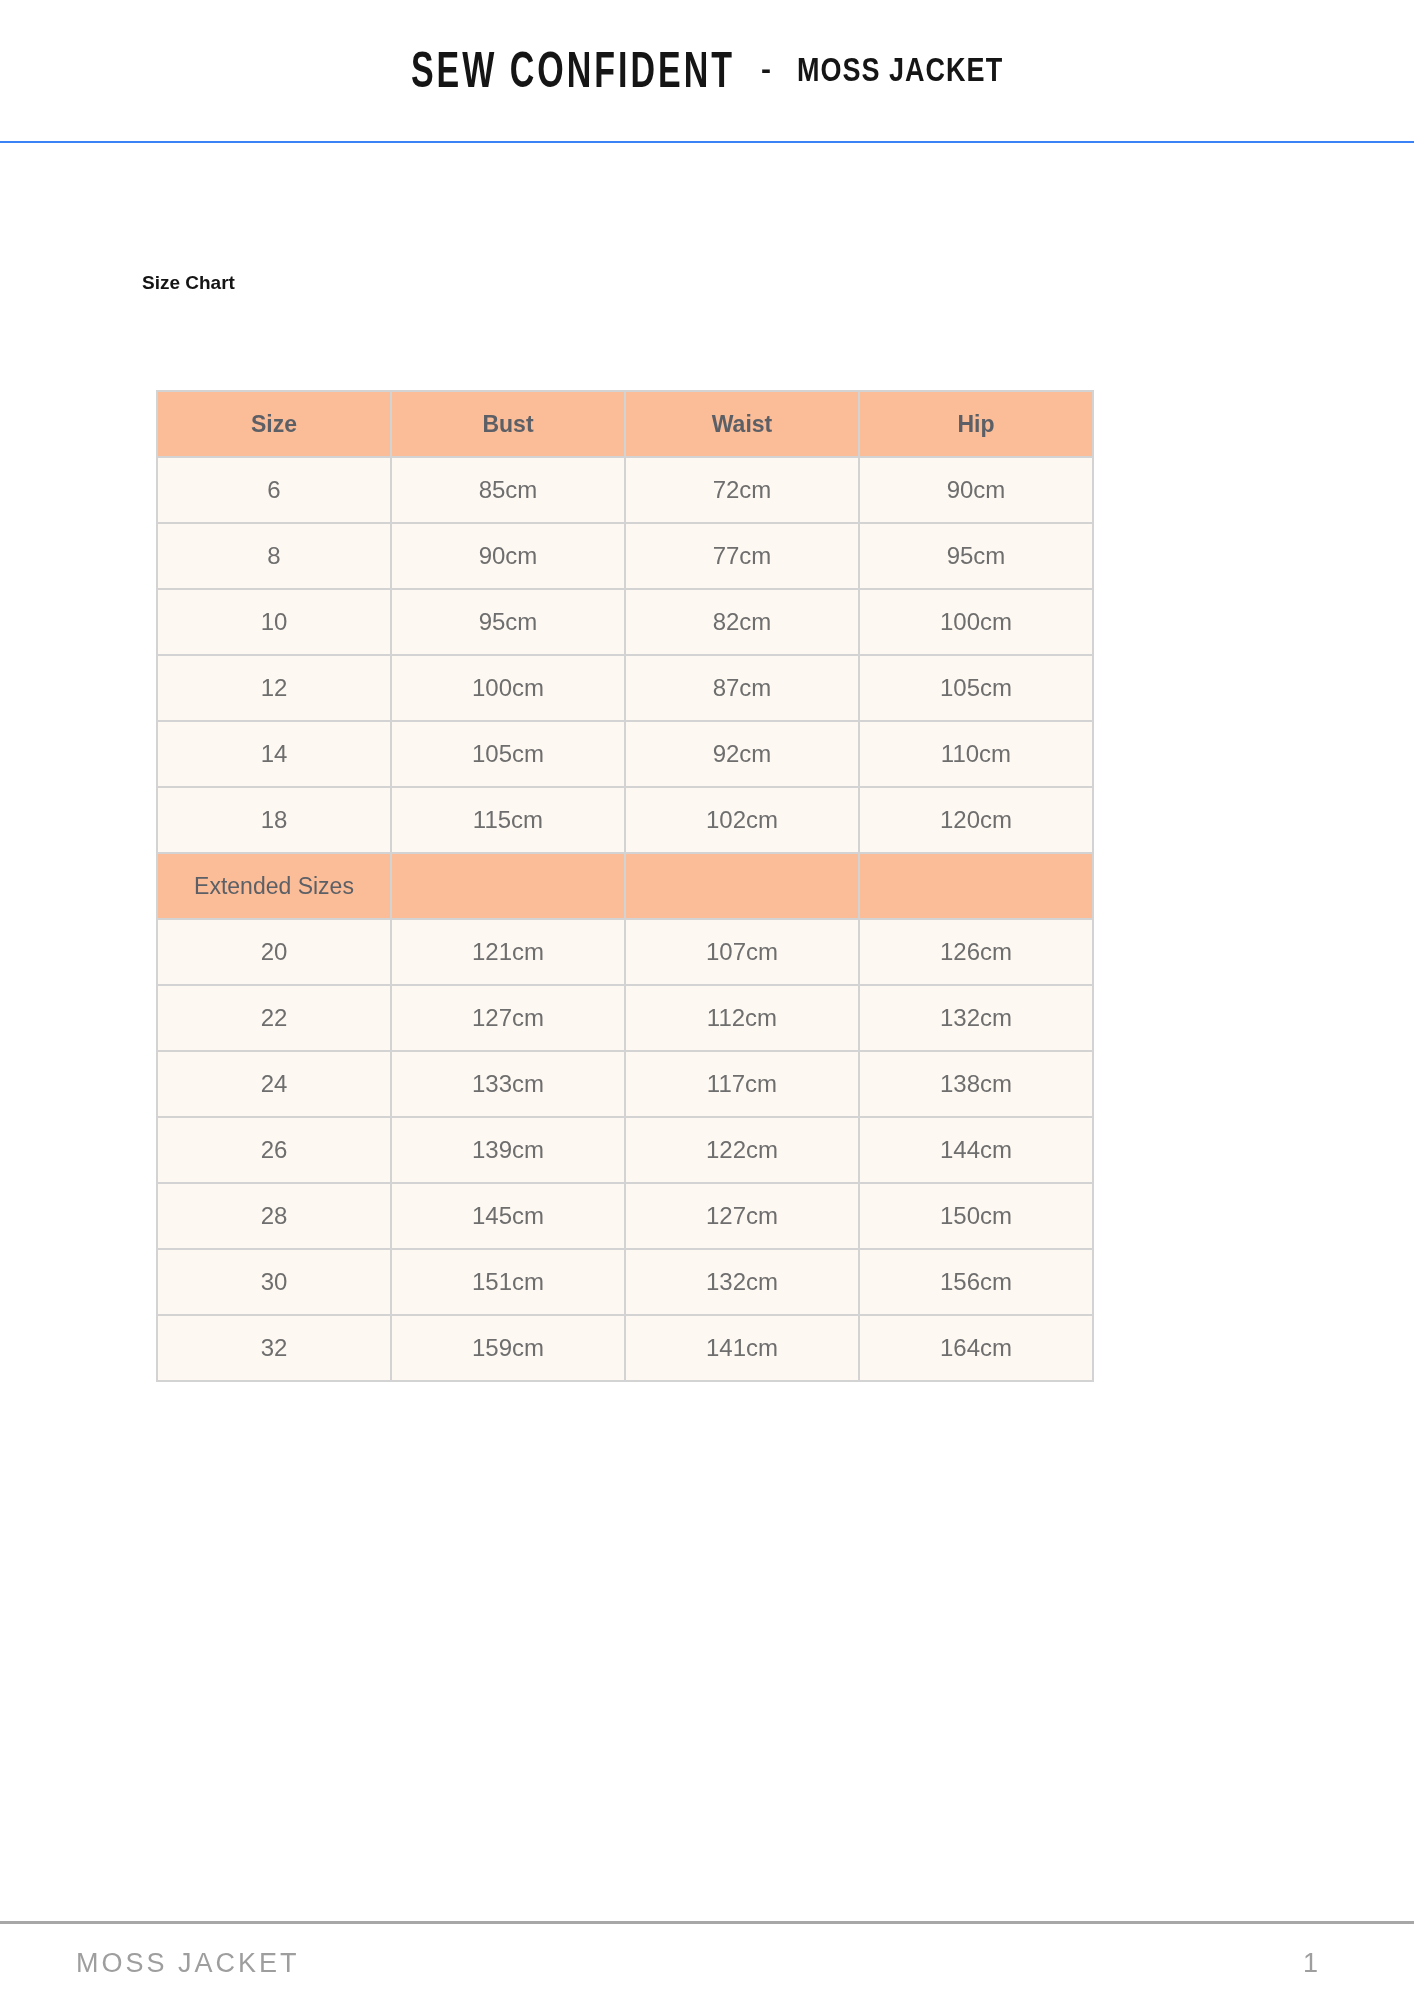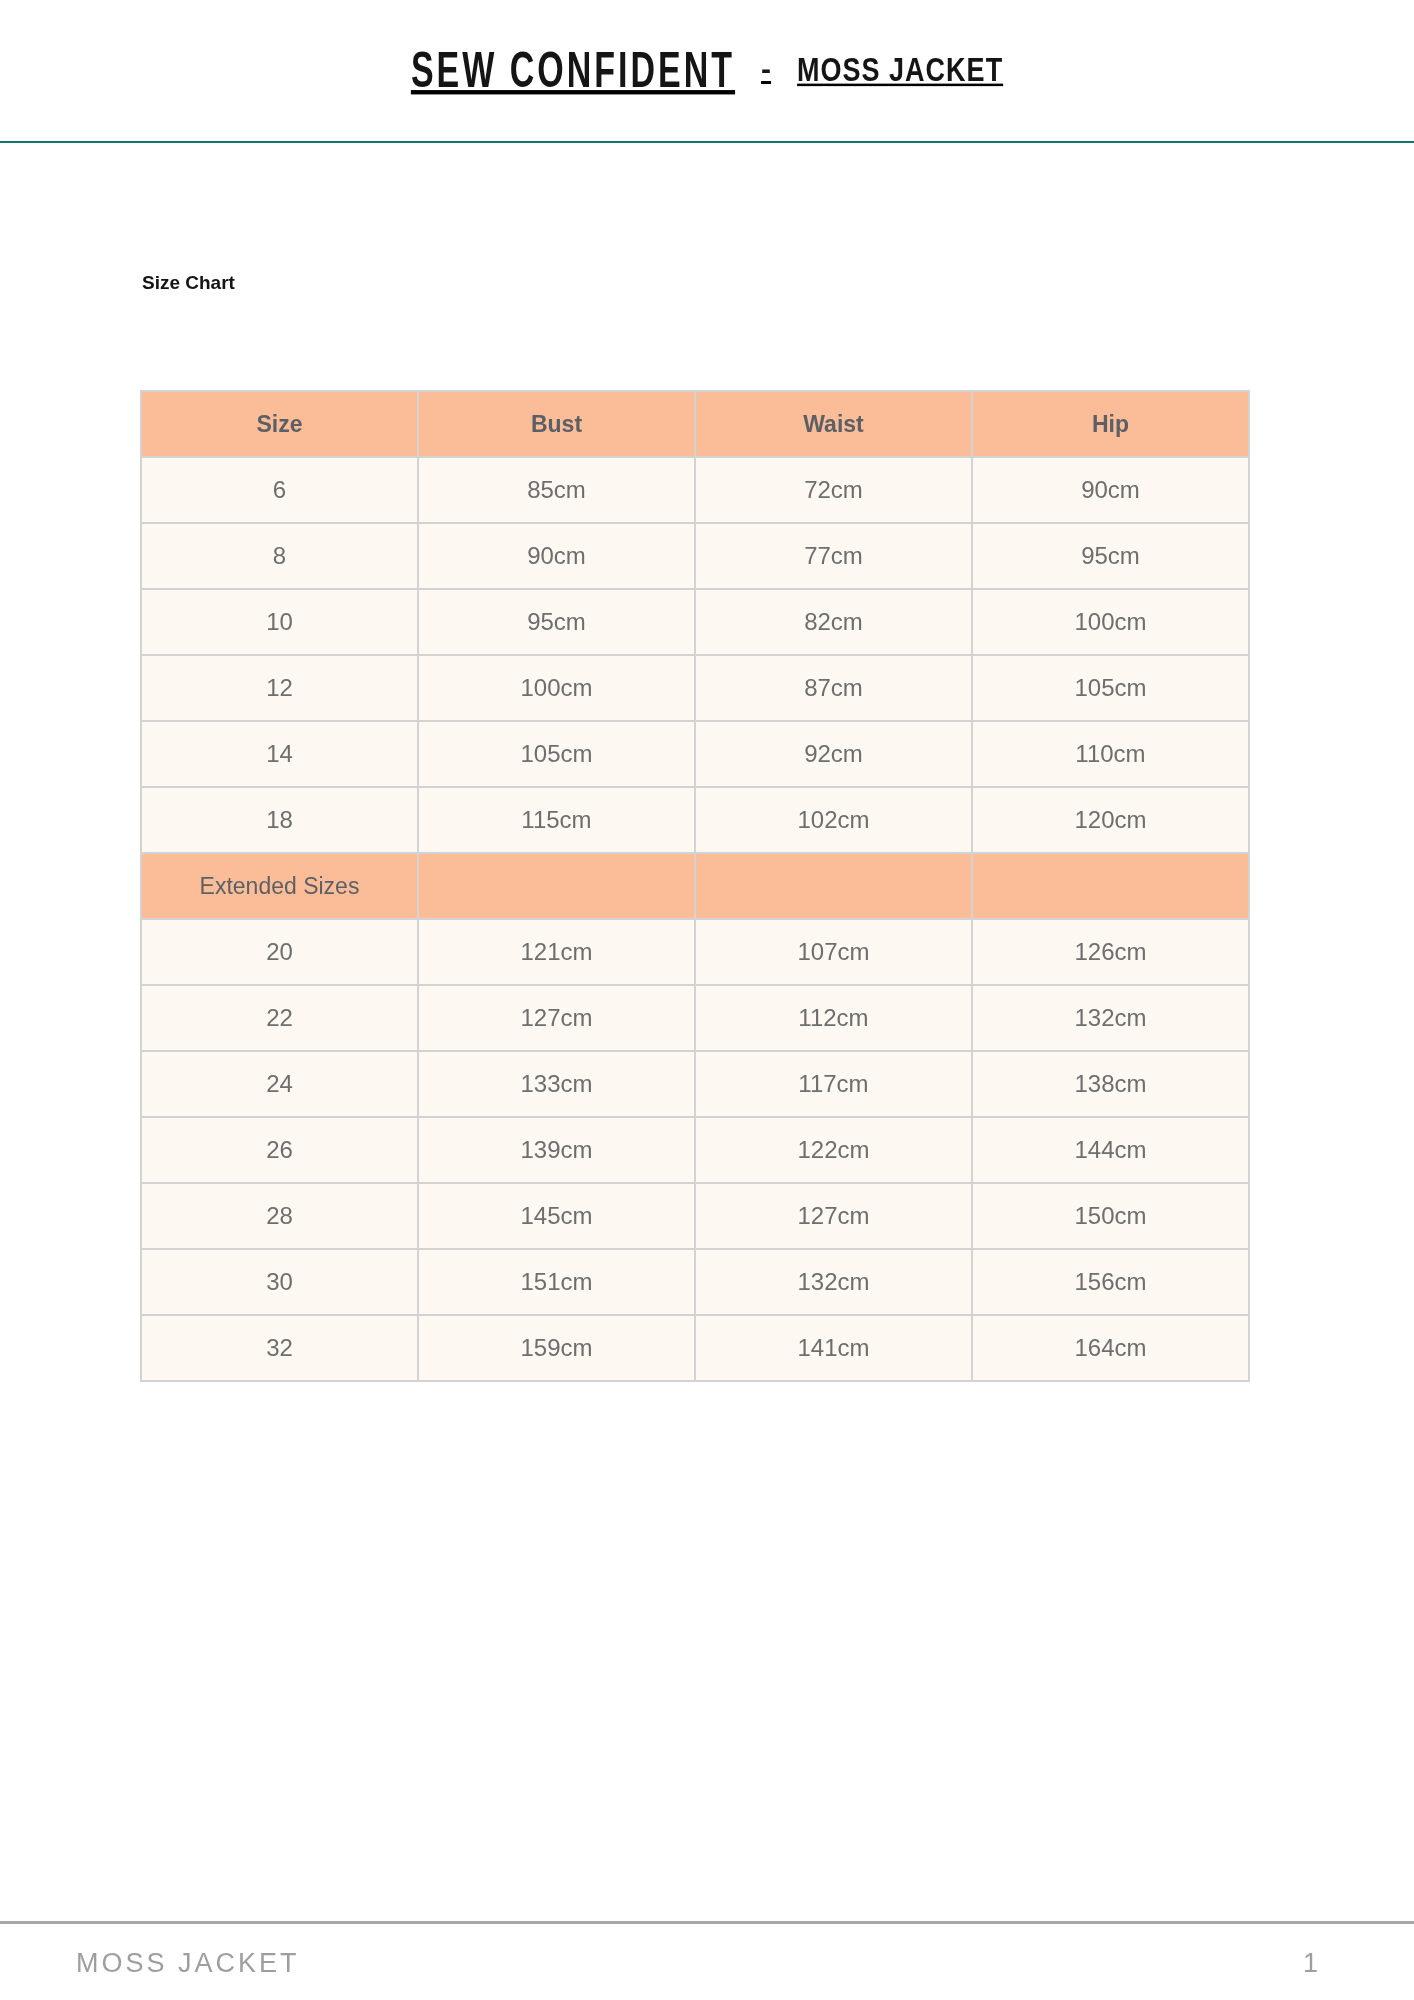--- a/index.html
+++ b/index.html
@@ -11,26 +11,25 @@
     background: #ffffff;
     font-family: "Liberation Sans", sans-serif;
     overflow: hidden;
   }
 
   
   .top-header {
     position: absolute;
     top: 0; left: 0; right: 0;
     height: 143px;
-    border-bottom: 2px solid #0f766e;
+    border-bottom: 2px solid #3b82f6;
     display: flex;
     align-items: center;
     justify-content: center;
     gap: 26px;
-    text-decoration: underline;
   }
   .brand-text {
     display: inline-block;
     font-size: 34px;
     font-weight: 700;
     letter-spacing: 3px;
     color: #151515;
     transform: scaleY(1.45);
     transform-origin: center;
     white-space: nowrap;
@@ -60,22 +59,22 @@
     left: 142px;
     font-size: 19px;
     font-weight: 700;
     color: #141414;
   }
 
   
   .size-table {
     position: absolute;
     top: 390px;
-    left: 140px;
-    width: 1110px;
+    left: 156px;
+    width: 938px;
     border-collapse: collapse;
     table-layout: fixed;
   }
   .size-table th,
   .size-table td {
     border: 2px solid #d3d3d3;
     height: 66px;
     text-align: center;
     vertical-align: middle;
   }

